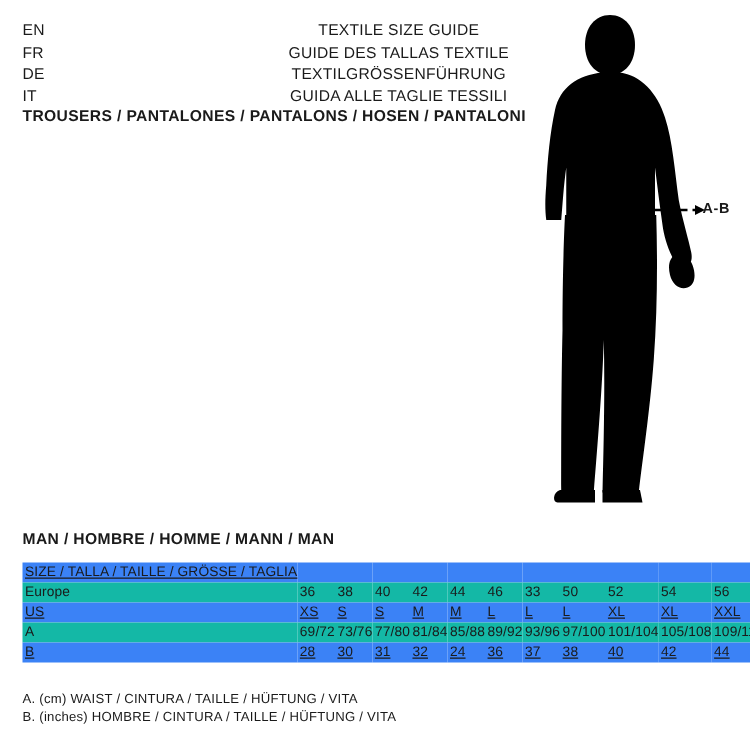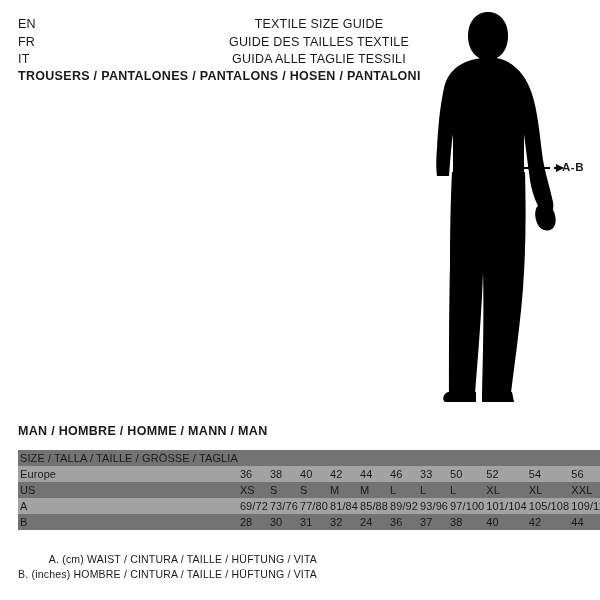--- a/index.html
+++ b/index.html
@@ -92,56 +92,60 @@
   }
   table.size-table td,
   table.size-table th {
     text-align: left;
     padding: 2px 0 2px 2px;
     font-weight: normal;
     white-space: nowrap;
   }
   table.size-table tr.shaded td,
   table.size-table tr.shaded th {
-    background: #737373;
+    background: #3b82f6;
+    text-decoration: underline;
   }
   table.size-table tr.plain td {
-    background: #a3a3a3;
+    background: #14b8a6;
   }
   table.size-table td.label,
   table.size-table th.label {
     width: 92px;
   }
   table.size-table td.val {
     width: 47px;
   }
 
   .footnotes {
     position: absolute;
     left: 18px;
     top: 552px;
     font-size: 10.5px;
     line-height: 15px;
     letter-spacing: .2px;
-    text-align: right;
   }
 </style>
 </head>
 <body>
 
 <div class="page">
 
   <div class="lang-list">
     <div class="lang-row">
       <span class="lang-code">EN</span>
       <span class="lang-text">TEXTILE SIZE GUIDE</span>
     </div>
     <div class="lang-row">
       <span class="lang-code">FR</span>
-      <span class="lang-text">GUIDE DES TAILLES TEXTILE</span>
+      <span class="lang-text">GUIDE DES TALLAS TEXTILE</span>
+    </div>
+    <div class="lang-row">
+      <span class="lang-code">DE</span>
+      <span class="lang-text">TEXTILGRÖSSENFÜHRUNG</span>
     </div>
     <div class="lang-row">
       <span class="lang-code">IT</span>
       <span class="lang-text">GUIDA ALLE TAGLIE TESSILI</span>
     </div>
   </div>
 
   <div class="section-title">TROUSERS / PANTALONES / PANTALONS / HOSEN / PANTALONI</div>
 
   <div class="figure-wrap">

